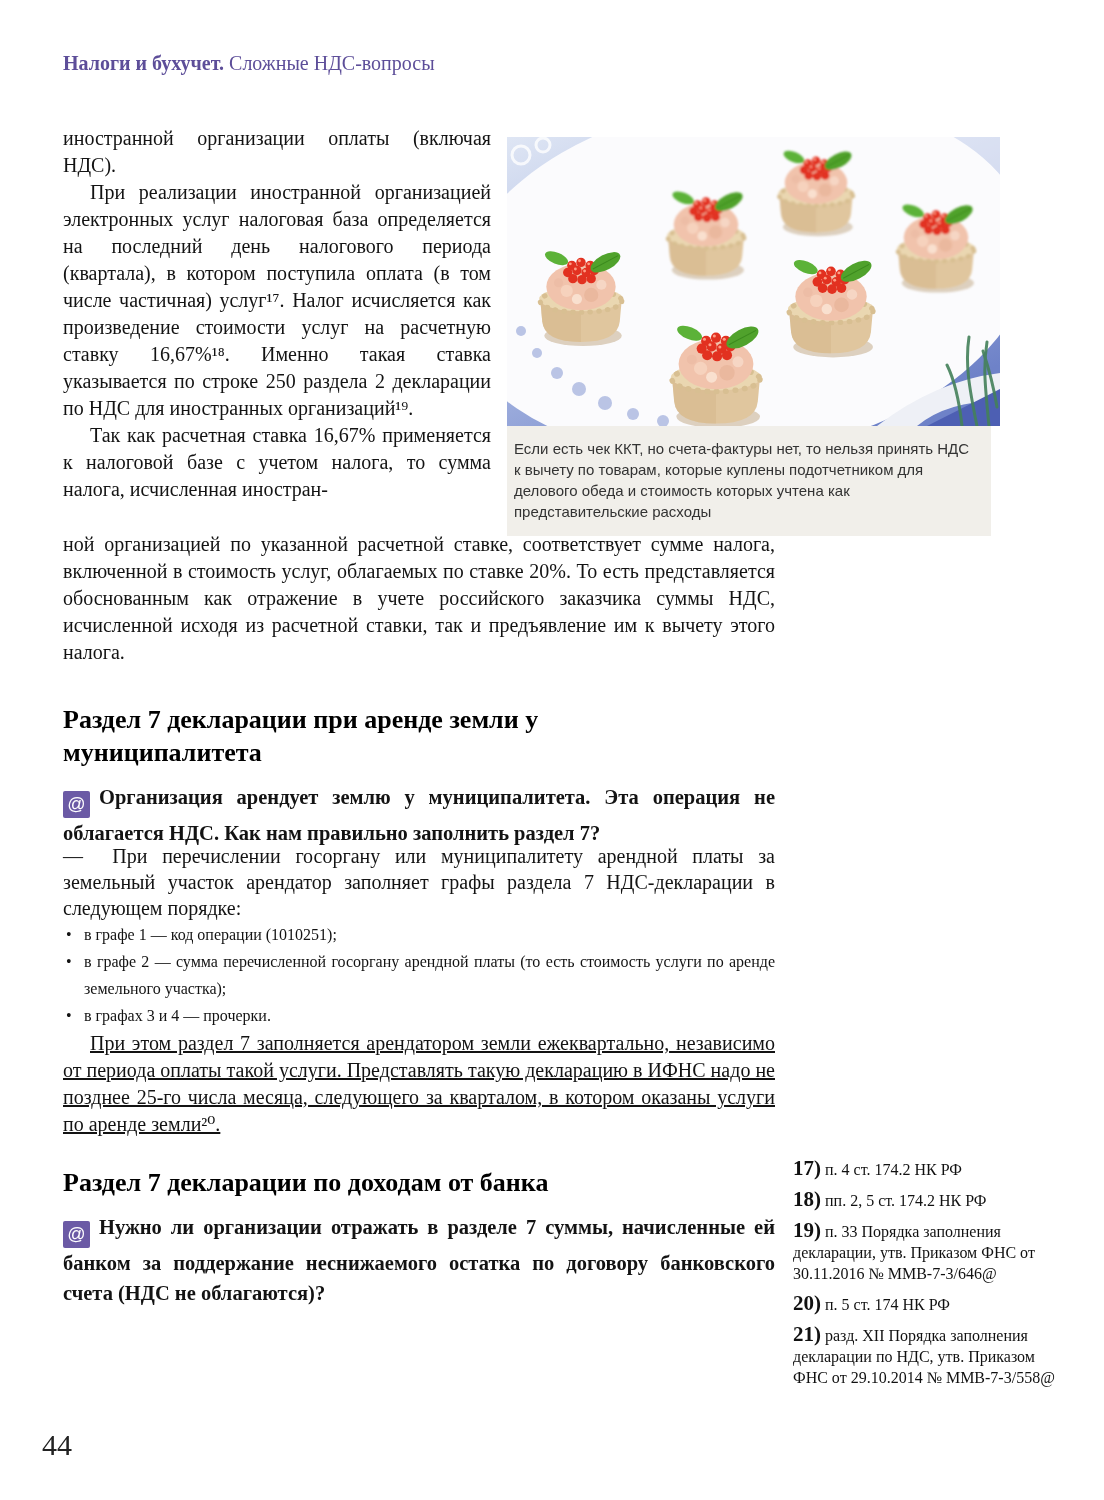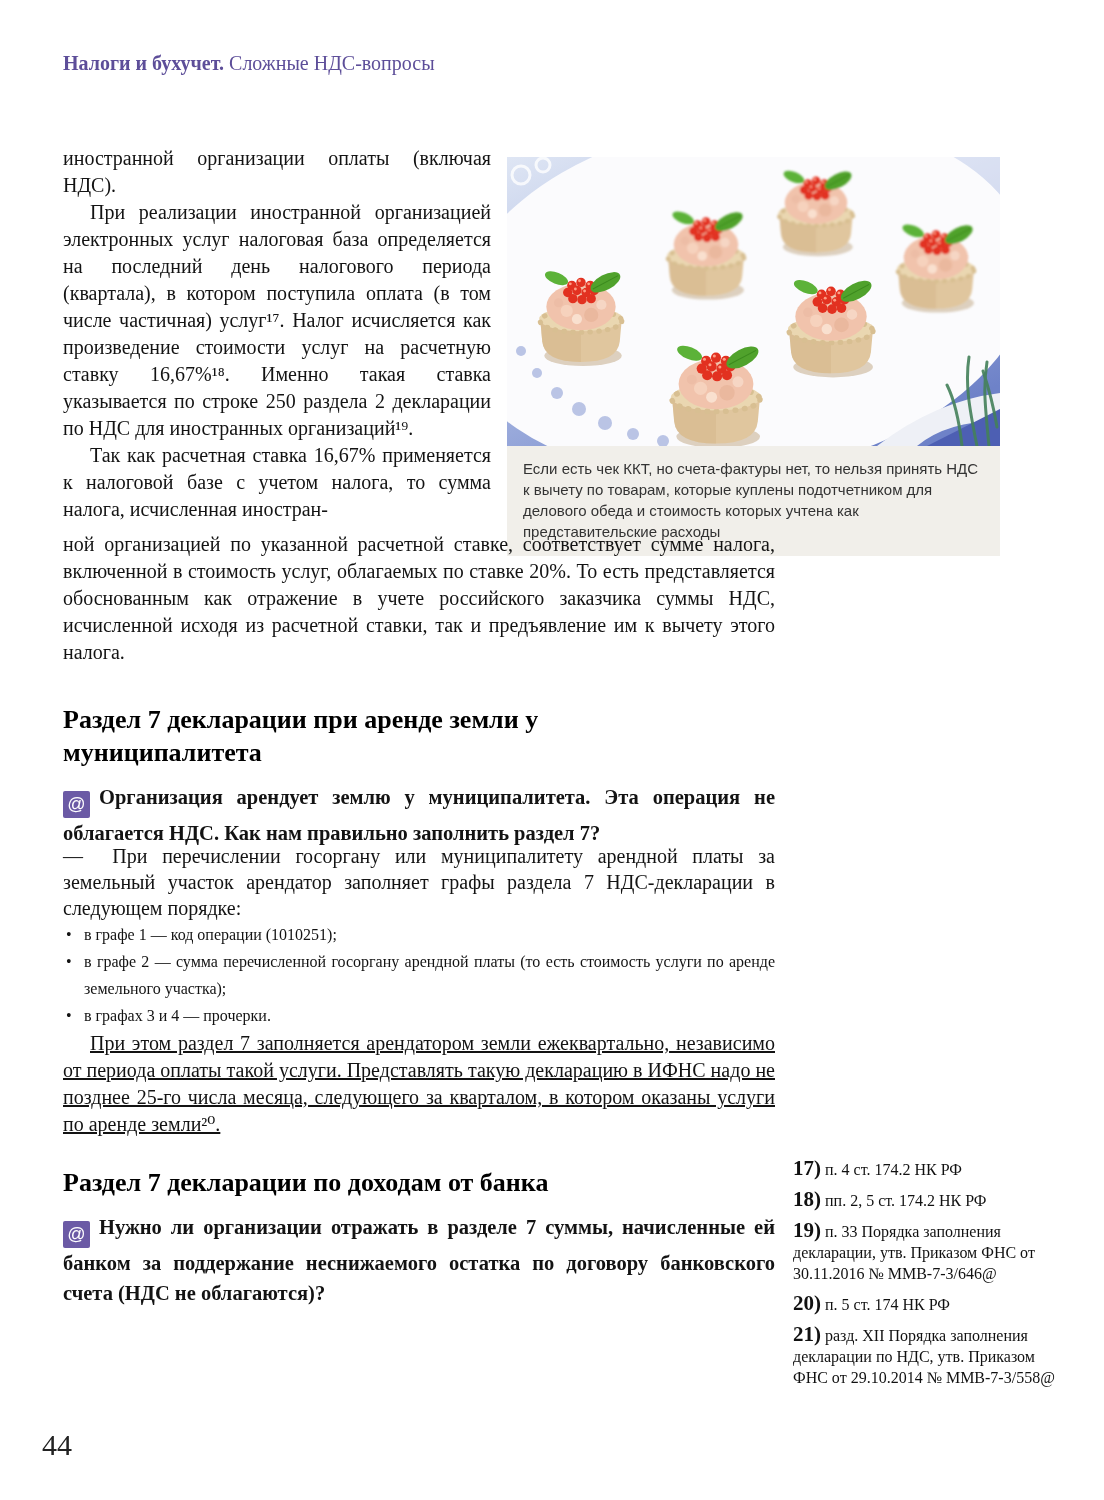--- a/index.html
+++ b/index.html
@@ -2,28 +2,28 @@
 <html lang="ru"><head>
 <meta charset="utf-8">
 <style>
   html,body{margin:0;padding:0;background:#ffffff;}
   .page{
     position:relative;width:1104px;height:1500px;background:#ffffff;
     font-family:"Liberation Serif","DejaVu Serif",serif;color:#131313;overflow:hidden;
   }
   .hdr{position:absolute;left:63px;top:50px;font-size:20px;line-height:26px;color:#5d4e99;}
   .hdr .b{font-weight:bold;}
-  .topsec{position:absolute;left:63px;top:125px;width:951px;display:flex;gap:16px;margin-top:20px;}
+  .topsec{position:absolute;left:63px;top:125px;width:951px;display:flex;gap:16px;}
   .colL{width:428px;}
   .jtext{font-size:20px;line-height:27px;text-align:justify;margin:0;hyphens:auto;-webkit-hyphens:auto;}
   .jtext.ind{text-indent:27px;}
   figure.photo-fig{margin:12px 0 0 0;width:493px;}
   .photo-svg{display:block;width:493px;height:289px;}
   figcaption{
-    background:#f1efea;width:461px;padding:12px 16px 14px 16px;
+    background:#f1efea;width:461px;padding:12px 16px 14px 7px;
     font-family:"Liberation Sans","DejaVu Sans",sans-serif;
     font-size:15px;line-height:21px;color:#333333;text-align:left;
   }
   .cont{position:absolute;left:63px;top:531px;width:712px;}
   .sec-h{position:absolute;left:63px;font-size:26px;line-height:33px;font-weight:bold;color:#000;margin:0;max-width:620px;}
   .h1a{top:703px;}
   .h2b{top:1166px;}
   .qa-q{position:absolute;left:63px;width:712px;font-weight:bold;font-size:20.5px;line-height:30px;text-align:justify;margin:0;}
   .q1{top:782px;}
   .q2{top:1212px;}

